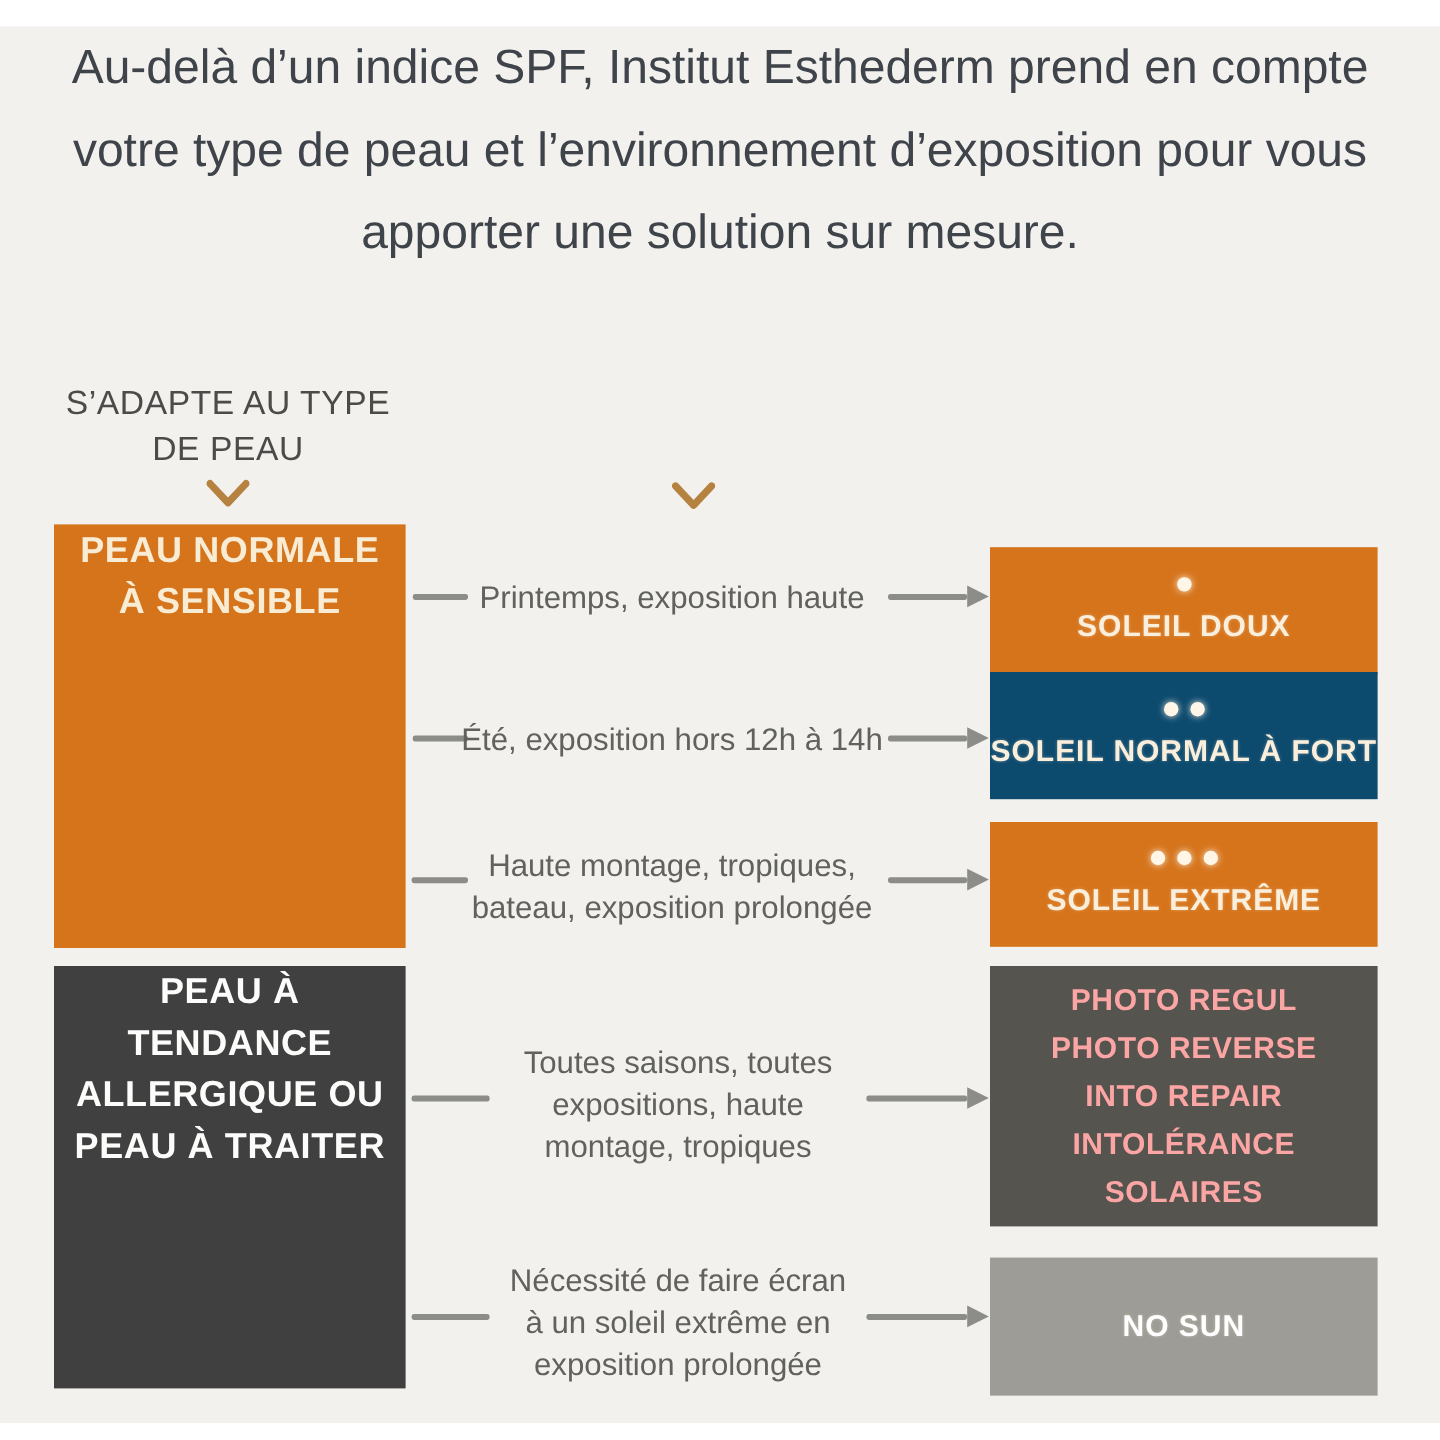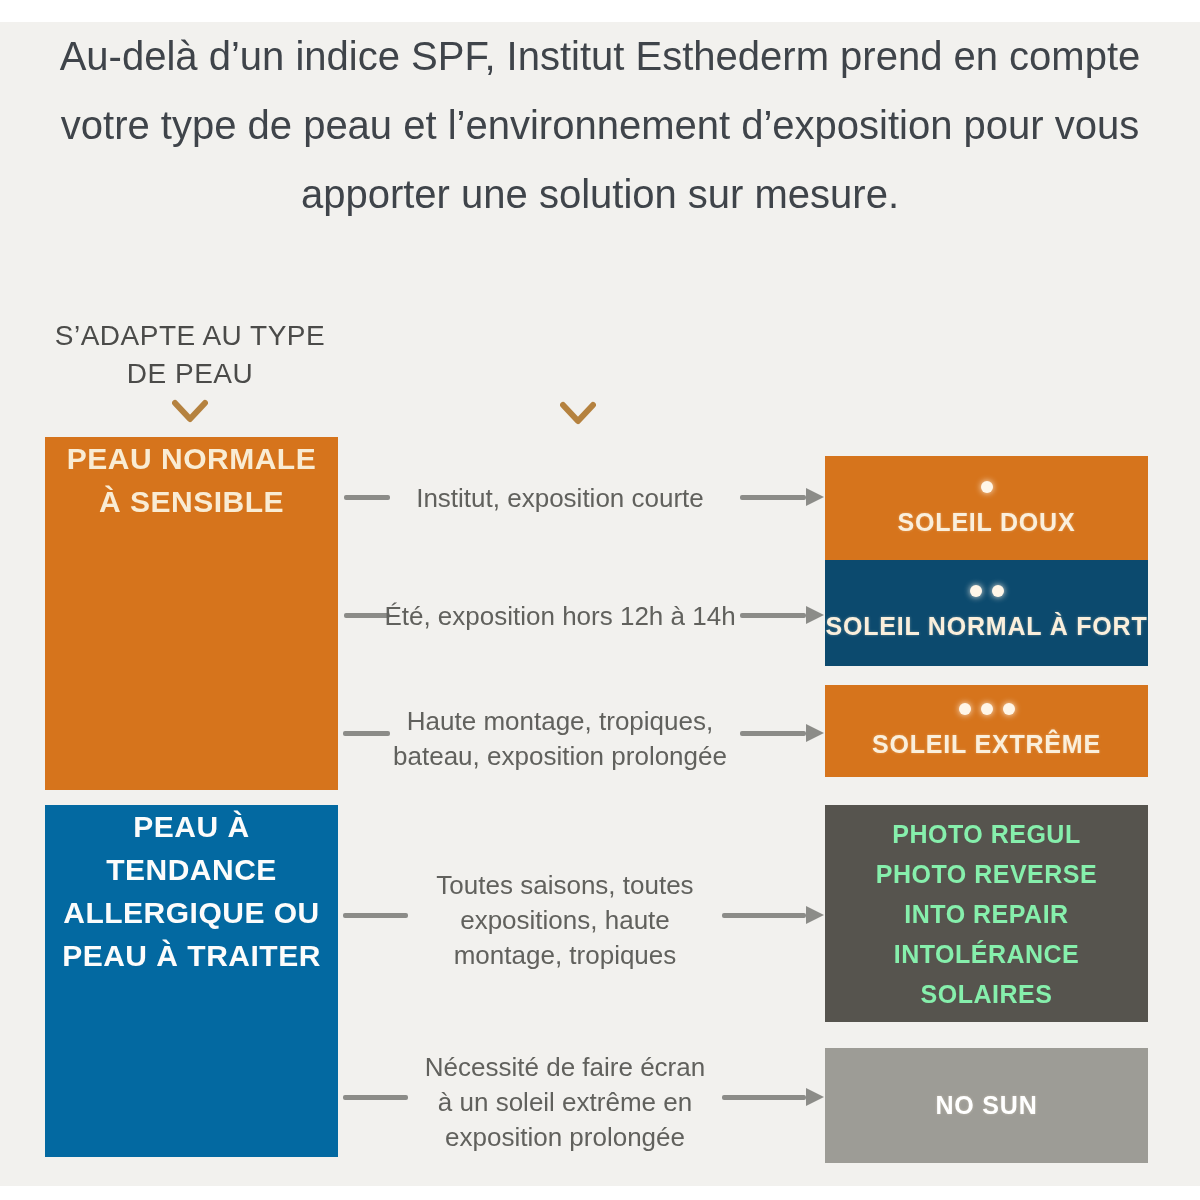--- a/index.html
+++ b/index.html
@@ -30,31 +30,31 @@
   .chev-1{left:172px; top:399px;}
   .chev-2{left:560px; top:401px;}
 
   .skin-box{
     position:absolute; left:45px; width:293px;
     display:flex; align-items:flex-start; justify-content:center;
     text-align:center; font-weight:bold; white-space:pre-line;
     font-size:30px; line-height:43px; letter-spacing:.5px;
   }
   .skin-0{top:437px; height:353px; background:#D6741C; color:#F9ECD4;}
-  .skin-1{top:805px; height:352px; background:#0369a1; color:#FCFCFB;}
+  .skin-1{top:805px; height:352px; background:#404040; color:#FCFCFB;}
 
   .sol-box{
     position:absolute; left:825px; width:323px;
     display:flex; flex-direction:column; align-items:center; justify-content:center;
     text-align:center; font-weight:bold; color:#FAEFDC;
   }
   .sol-0{top:440px; height:106px; background:#D6741C;margin-top:16px;}
   .sol-1{top:560px; height:106px; background:#0c4a6e;}
-  .sol-2{top:685px; height:92px; background:#D6741C;}
-  .sol-3{top:805px; height:217px; background:#56544E; color:#86efac;
+  .sol-2{top:685px; height:104px; background:#D6741C;}
+  .sol-3{top:805px; height:217px; background:#56544E; color:#fca5a5;
          font-size:25px; line-height:40px; white-space:pre-line; letter-spacing:.5px;}
   .sol-4{top:1048px; height:115px; background:#9D9C96; color:#FFFFFF;}
   .sol-label{font-size:25px; letter-spacing:.8px; text-shadow:0 0 3px rgba(255,240,215,.35); white-space:pre-line;}
   .dots{display:flex; gap:10px; margin-bottom:15px;}
   .dot{width:12px; height:12px; border-radius:50%; background:#FFF6E8;
        box-shadow:0 0 6px rgba(255,246,232,.95);}
 
   .cond{
     position:absolute; text-align:center; color:#61615D;
     font-size:26px; line-height:35px; white-space:pre-line;
@@ -116,21 +116,21 @@
 ALLERGIQUE OU
 PEAU À TRAITER</span>
   </div>
 
   <div class="lseg lseg-0"></div>
   <div class="lseg lseg-1"></div>
   <div class="lseg lseg-2"></div>
   <div class="lseg lseg-3"></div>
   <div class="lseg lseg-4"></div>
 
-  <div class="cond cond-0">Institut, exposition courte</div>
+  <div class="cond cond-0">Printemps, exposition haute</div>
   <div class="cond cond-1">Été, exposition hors 12h à 14h</div>
   <div class="cond cond-2">Haute montage, tropiques,
 bateau, exposition prolongée</div>
   <div class="cond cond-3">Toutes saisons, toutes
 expositions, haute
 montage, tropiques</div>
   <div class="cond cond-4">Nécessité de faire écran
 à un soleil extrême en
 exposition prolongée</div>
 

